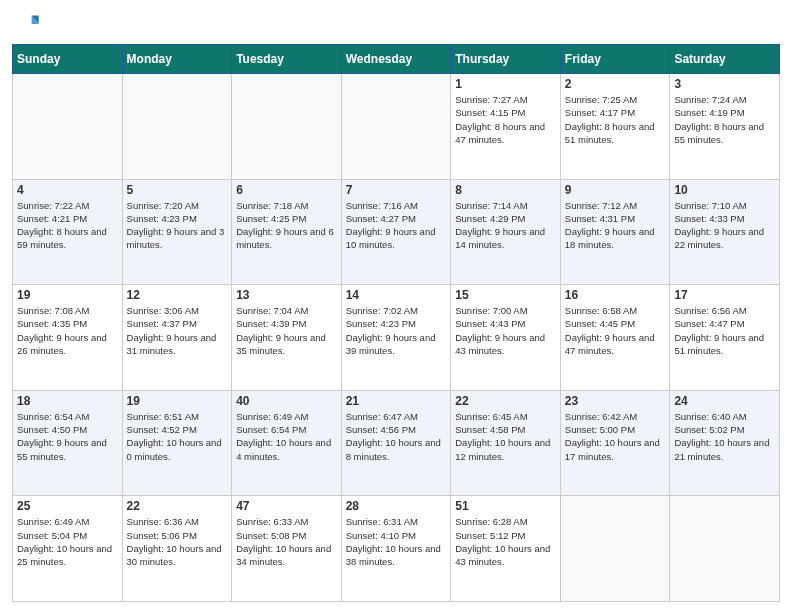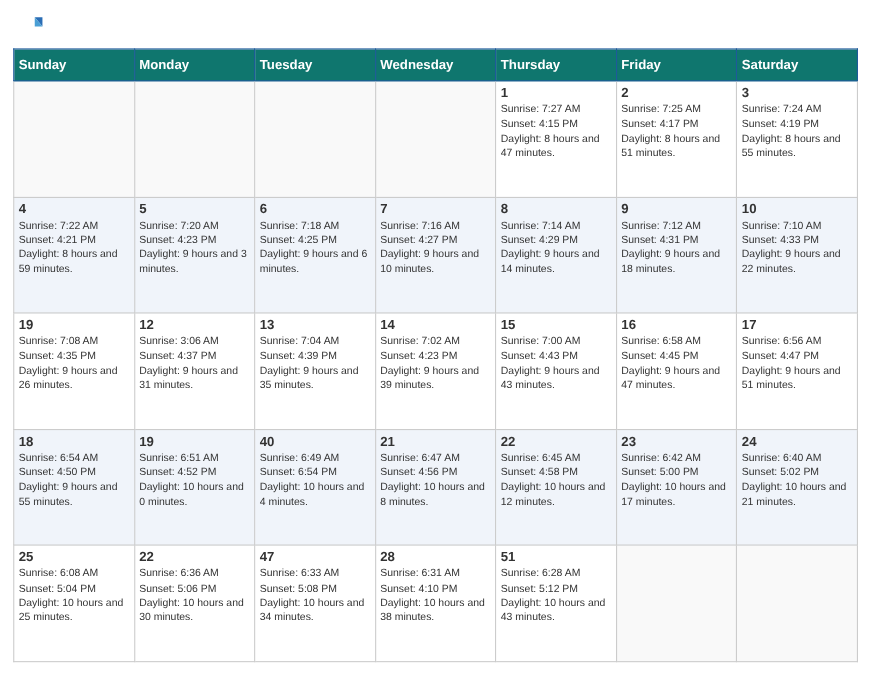--- a/index.html
+++ b/index.html
@@ -291,21 +291,21 @@
           <td>
             <span class="day-number">24</span>
             <div class="day-info">Sunrise: 6:40 AM
 Sunset: 5:02 PM
 Daylight: 10 hours and 21 minutes.</div>
           </td>
         </tr>
         <tr>
           <td>
             <span class="day-number">25</span>
-            <div class="day-info">Sunrise: 6:08 AM
+            <div class="day-info">Sunrise: 6:49 AM
 Sunset: 5:04 PM
 Daylight: 10 hours and 25 minutes.</div>
           </td>
           <td>
             <span class="day-number">22</span>
             <div class="day-info">Sunrise: 6:36 AM
 Sunset: 5:06 PM
 Daylight: 10 hours and 30 minutes.</div>
           </td>
           <td>

